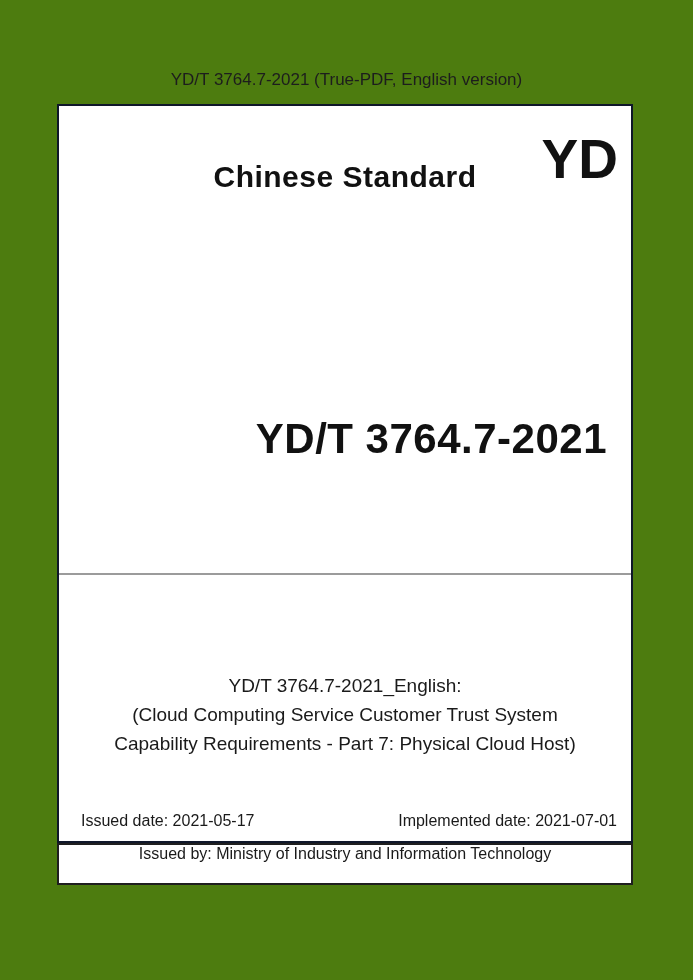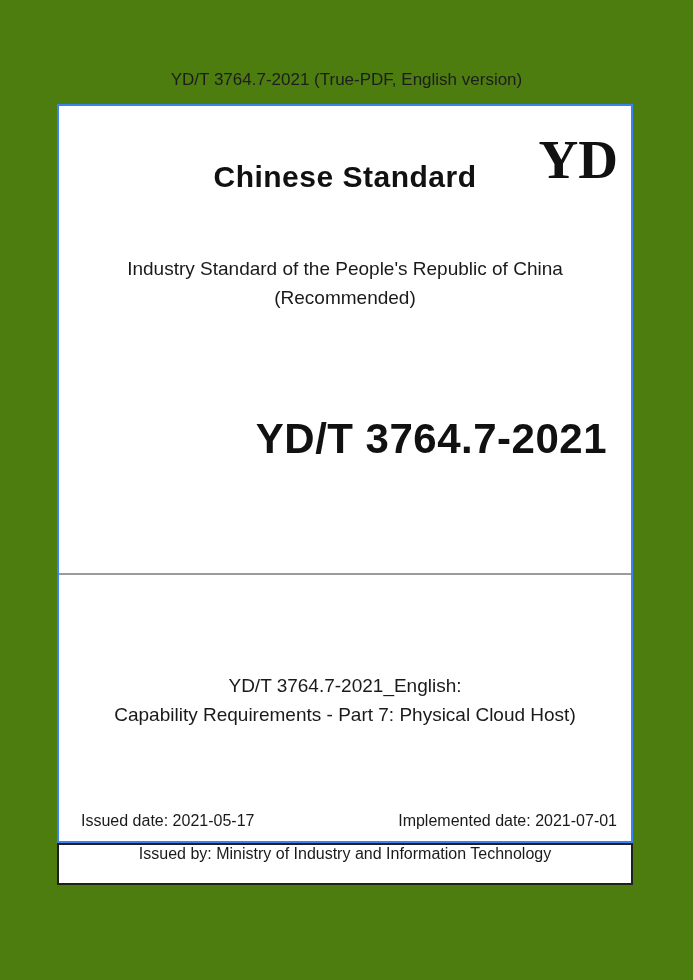--- a/index.html
+++ b/index.html
@@ -24,21 +24,21 @@
     text-align: center;
     font-size: 17px;
     color: #1d1d1d;
   }
   .cover-box {
     position: absolute;
     top: 104px;
     left: 57px;
     width: 576px;
     height: 739px;
-    border: 2px solid #3b82f6;
+    border: 2px solid #0f172a;
     box-sizing: border-box;
     background: #ffffff;
   }
   .brand-title {
     position: absolute;
     top: 54px;
     left: 0;
     width: 100%;
     text-align: center;
     font-size: 30px;
@@ -47,21 +47,20 @@
     letter-spacing: 0.5px;
   }
   .brand-code {
     position: absolute;
     top: 26px;
     right: 13px;
     font-size: 55px;
     font-weight: bold;
     line-height: 1;
     color: #111111;
-    font-family: Liberation Serif, serif;
   }
   .type-lines {
     position: absolute;
     top: 148px;
     left: 0;
     width: 100%;
     text-align: center;
     font-size: 19px;
     line-height: 29px;
     color: #1a1a1a;
@@ -145,32 +144,29 @@
 <div class="page">
 
   <div class="doc-header">YD/T 3764.7-2021 (True-PDF, English version)</div>
 
   <div class="cover-box">
 
     <div class="brand-title">Chinese Standard</div>
 
     <div class="brand-code">YD</div>
 
-    <div class="type-lines">
-      <div>Industry Standard of the People's Republic of China</div>
-      <div>(Recommended)</div>
-    </div>
 
 
     <div class="standard-number">YD/T 3764.7-2021</div>
 
     <div class="divider"></div>
 
     <div class="english-title">
       <div>YD/T 3764.7-2021_English:</div>
+      <div>(Cloud Computing Service Customer Trust System</div>
       <div>Capability Requirements - Part 7: Physical Cloud Host)</div>
     </div>
 
     <div class="dates-row">
       <span>Issued date: 2021-05-17</span>
       <span>Implemented date: 2021-07-01</span>
     </div>
 
   </div>
 

